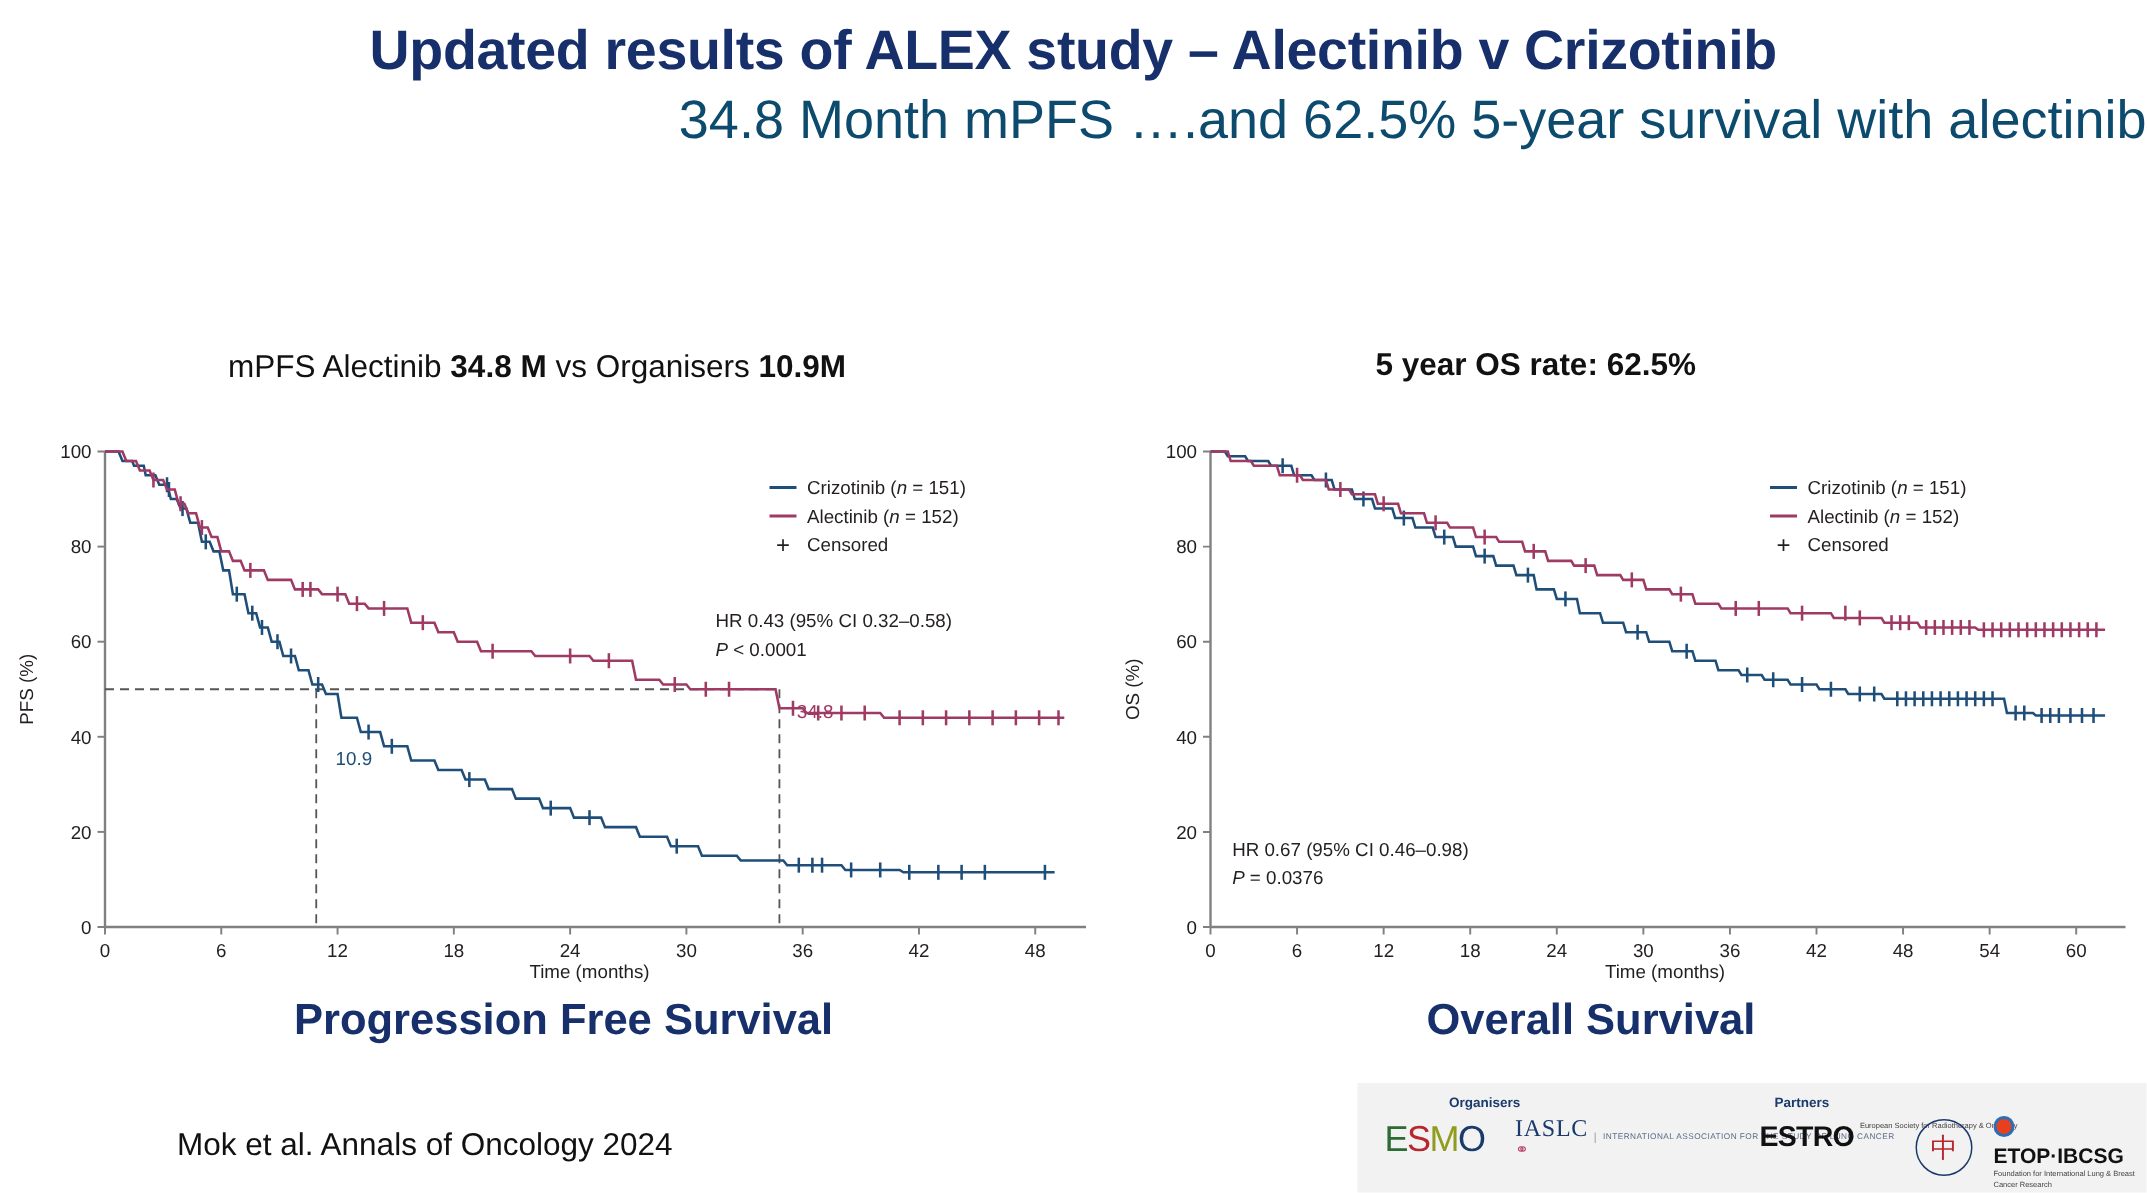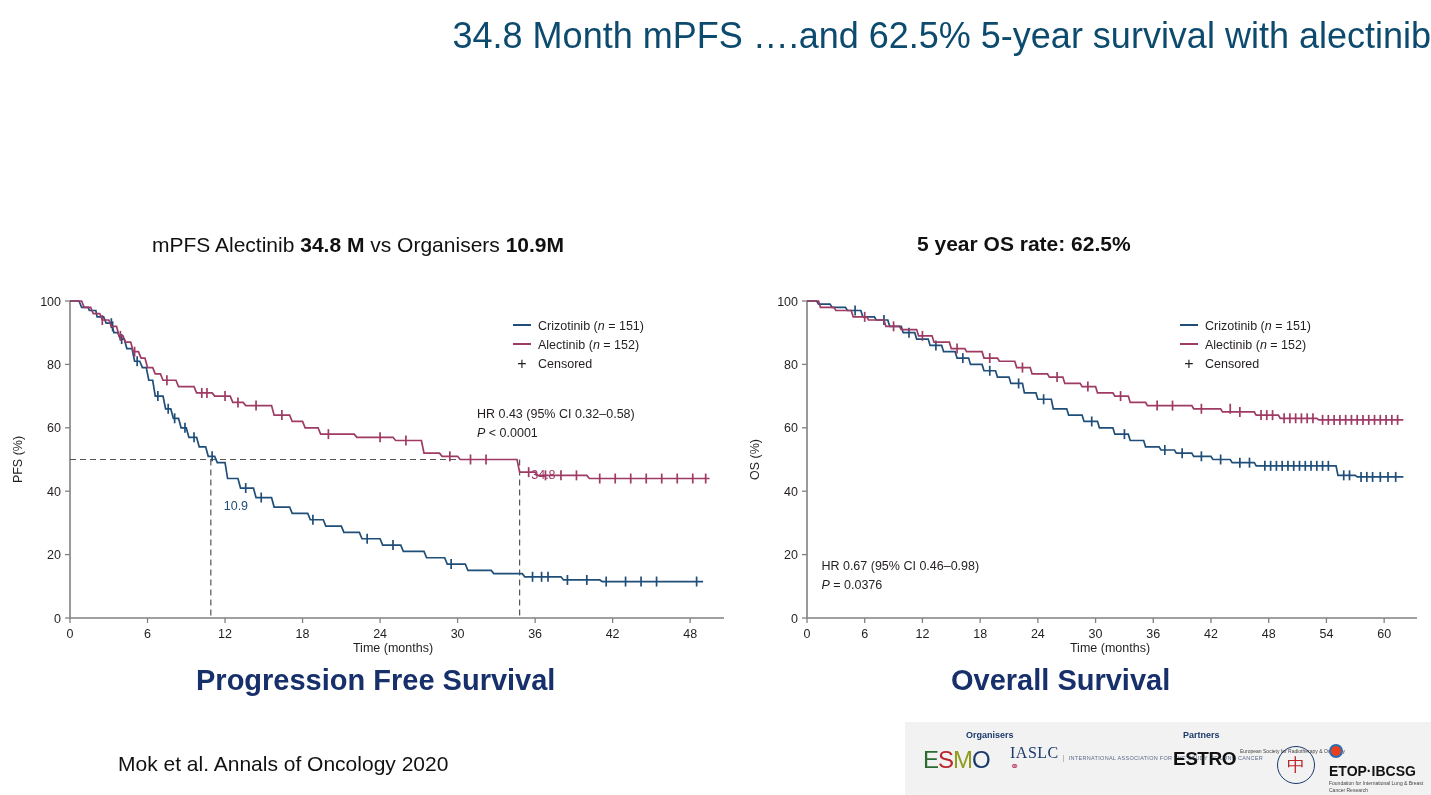--- a/index.html
+++ b/index.html
@@ -93,20 +93,21 @@
     display:inline-block;width:10px;height:10px;border-radius:50%;
     background:#e8401f;border:2px solid #2a6fb5;vertical-align:top;margin-right:2px;
   }
 </style>
 </head>
 <body>
 
 <div class="slide">
 
   <div class="title-block">
+    <div class="title-line1">Updated results of ALEX study – Alectinib v Crizotinib</div>
     <div class="title-line2">34.8 Month mPFS ….and 62.5% 5-year survival with alectinib</div>
   </div>
 
   <div class="panel-head" id="head-left"><span>mPFS Alectinib </span><span class="b">34.8 M</span><span> vs Organisers </span><span class="b">10.9M</span></div>
 
   <div class="panel-head" id="head-right">5 year OS rate: 62.5%</div>
 
   <div class="chart" id="chart-left">
       <svg width="720" height="375" viewBox="0 0 720 375">
         <line x1="62" y1="335" x2="716" y2="335" stroke="#808080" stroke-width="1.6"></line>
@@ -337,21 +338,21 @@
         <text x="444" y="85.5" text-anchor="middle" font-family="Liberation Sans, sans-serif" font-size="16" fill="#231f20">+</text>
         <text x="460" y="84.5" font-family="Liberation Sans, sans-serif" font-size="12.5" fill="#231f20">Censored</text>
         <text x="76.42857142857143" y="287.45" font-family="Liberation Sans, sans-serif" font-size="12.5" fill="#231f20">HR 0.67 (95% CI 0.46–0.98)</text>
         <text x="76.42857142857143" y="306.47" font-family="Liberation Sans, sans-serif" font-size="12.5" fill="#231f20"><tspan font-style="italic">P</tspan><tspan> = 0.0376</tspan></text>
       </svg>
     </div>
 
   <div class="caption" id="cap-left">Progression Free Survival</div>
   <div class="caption" id="cap-right">Overall Survival</div>
 
-  <div class="citation">Mok et al. Annals of Oncology 2020</div>
+  <div class="citation">Mok et al. Annals of Oncology 2024</div>
 
   <div class="footer">
     <div class="foot-label" id="lbl-organisers">Organisers</div>
     <div class="foot-label" id="lbl-partners">Partners</div>
 
     <div class="logo" id="logo-esmo"><span class="e">E</span><span class="s">S</span><span class="m">M</span><span class="o">O</span></div>
 
     <div class="logo" id="logo-iaslc">
       <div class="row">
         <div>

